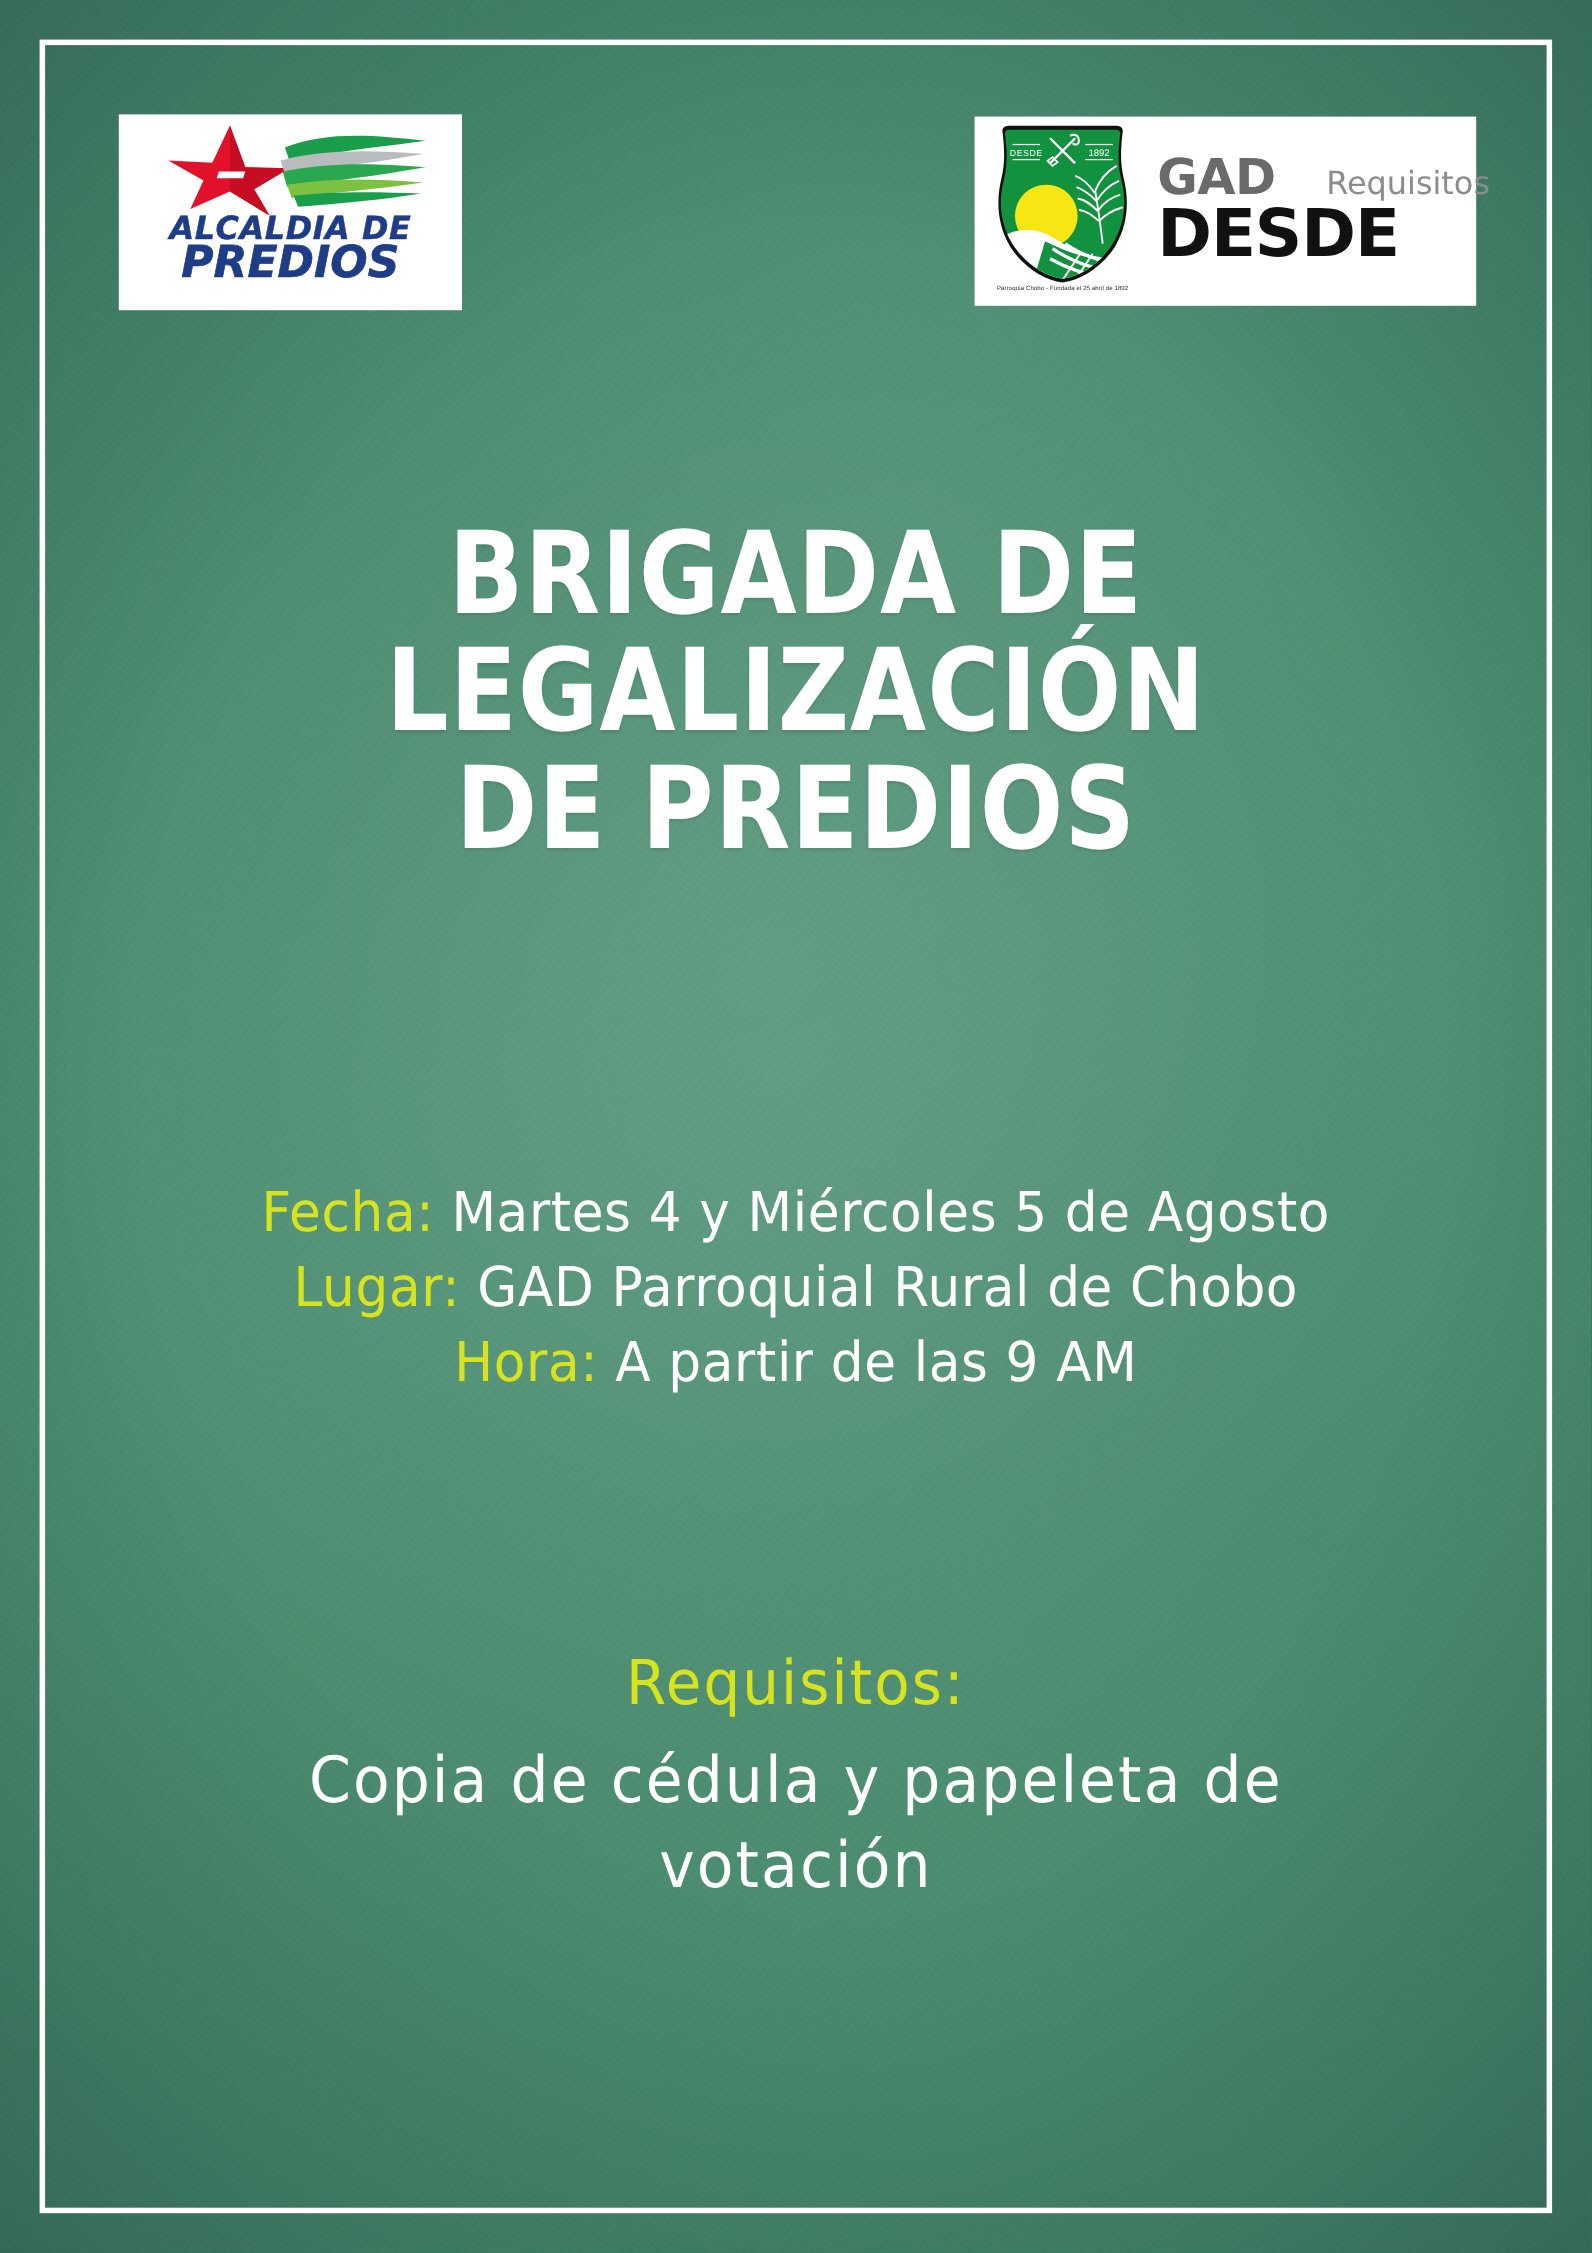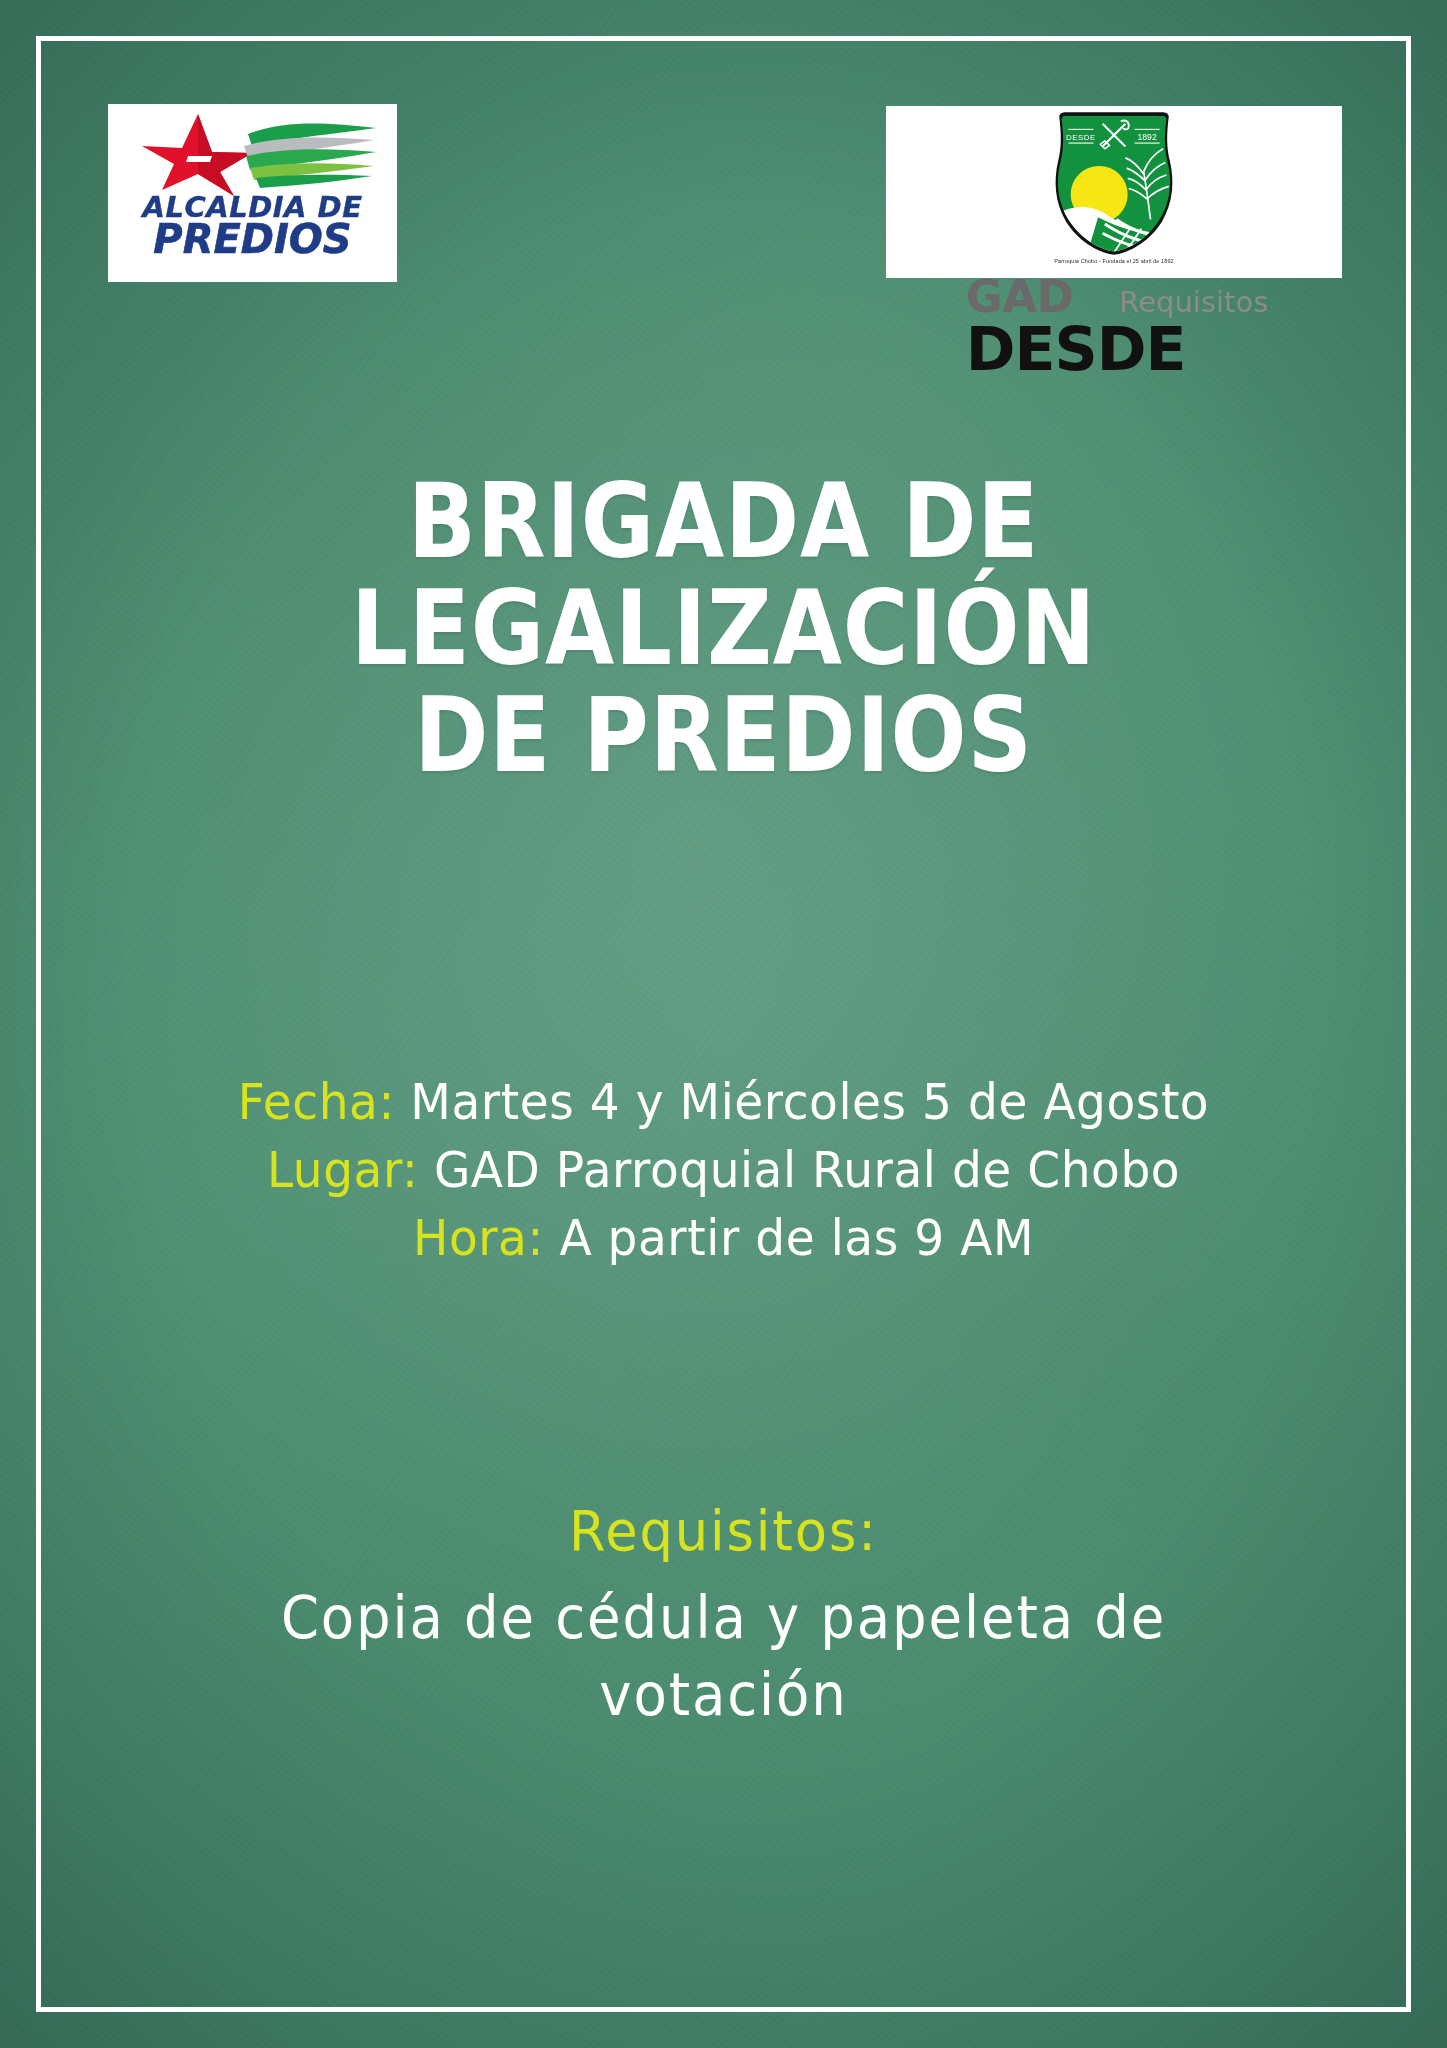--- a/index.html
+++ b/index.html
@@ -61,21 +61,21 @@
     position: absolute;
     inset: 0;
     z-index: 4;
   }
 
   
   .logo-milagro {
     position: absolute;
     left: 108px;
     top: 104px;
-    width: 289px;
+    width: 312px;
     height: 178px;
     background: #ffffff;
     display: flex;
     flex-direction: column;
     align-items: center;
     justify-content: flex-start;
     padding-top: 8px;
     box-sizing: border-box;
   }
   .mil-mark {
@@ -108,21 +108,21 @@
   }
 
   .logo-chobo {
     position: absolute;
     left: 886px;
     top: 106px;
     width: 456px;
     height: 172px;
     background: #ffffff;
     display: flex;
-    flex-direction: column;
+    flex-direction: row;
     align-items: center;
     box-sizing: border-box;
   }
   .shield-wrap {
     width: 160px;
     height: 168px;
     position: relative;
     flex: 0 0 auto;
     display: flex;
     flex-direction: column;

